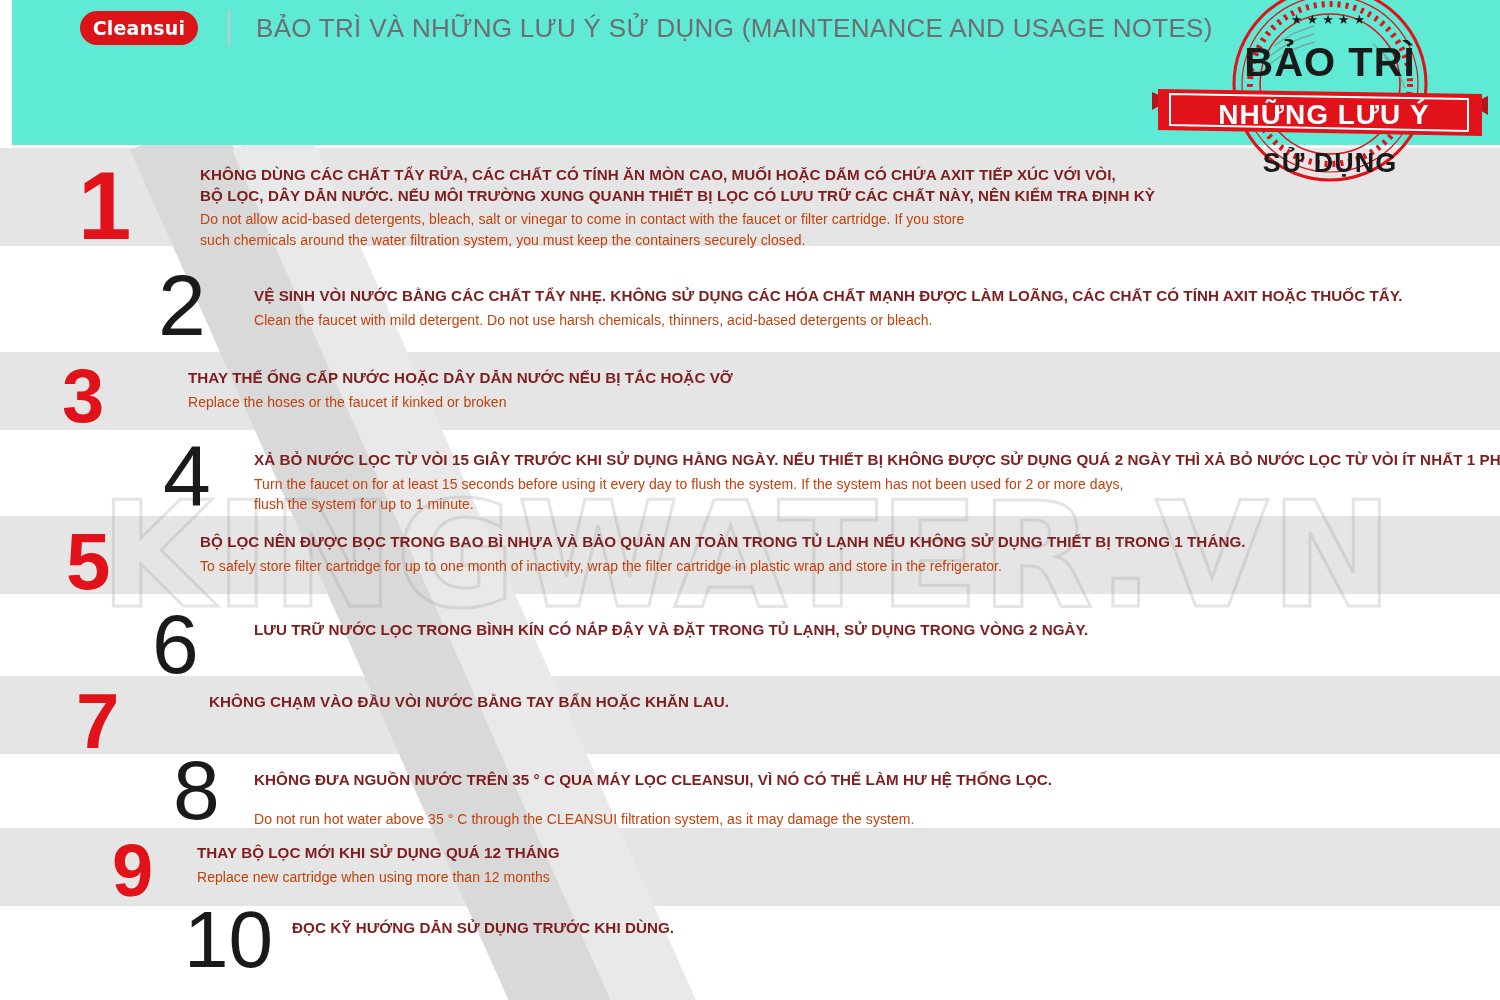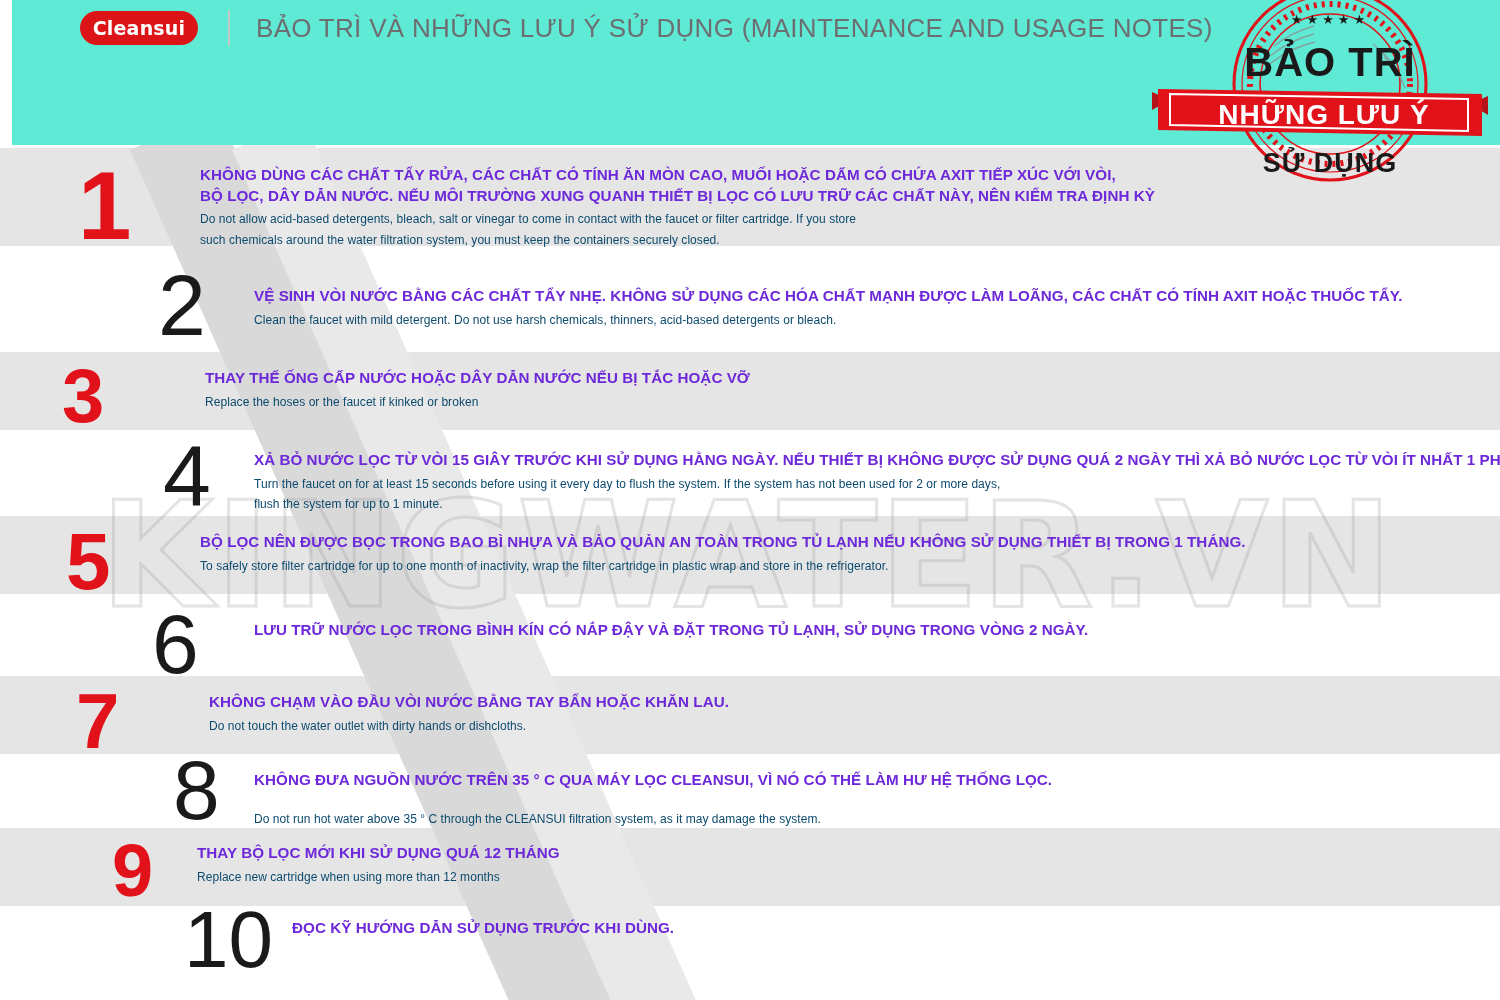--- a/index.html
+++ b/index.html
@@ -111,32 +111,32 @@
     font-family: "Liberation Sans", sans-serif;
     font-weight: 400;
     line-height: 1;
     user-select: none;
   }
   .num.red   { color: #e1121a; font-weight: 700; }
   .num.black { color: #1a1a1a; font-weight: 300; }
 
   .txt { position: absolute; }
   .vi {
-    color: #6d28d9;
+    color: #7f1d1d;
     font-weight: 700;
     font-size: 15.2px;
     line-height: 20.5px;
     letter-spacing: .05px;
     white-space: nowrap;
     font-family: "Liberation Sans", sans-serif;
   }
   .en {
-    color: #0c4a6e;
+    color: #c2410c;
     font-weight: 400;
-    font-size: 12px;
+    font-size: 14px;
     line-height: 20.5px;
     letter-spacing: .05px;
     white-space: nowrap;
     font-family: "Liberation Sans", sans-serif;
   }
 </style>
 </head>
 <body>
 
 <div id="page">
@@ -210,21 +210,21 @@
     <div class="item">
       <div class="num black" style="left:158px; top:262px; font-size:86px;">2</div>
       <div class="txt" style="left:254px; top:286px;">
         <div class="vi">VỆ SINH VÒI NƯỚC BẰNG CÁC CHẤT TẨY NHẸ. KHÔNG SỬ DỤNG CÁC HÓA CHẤT MẠNH ĐƯỢC LÀM LOÃNG, CÁC CHẤT CÓ TÍNH AXIT HOẶC THUỐC TẨY.</div>
         <div class="en" style="margin-top:3px;">Clean the faucet with mild detergent. Do not use harsh chemicals, thinners, acid-based detergents or bleach.</div>
       </div>
     </div>
 
     <div class="item">
       <div class="num red" style="left:62px; top:358px; font-size:76px;">3</div>
-      <div class="txt" style="left:205px; top:368px;">
+      <div class="txt" style="left:188px; top:368px;">
         <div class="vi">THAY THẾ ỐNG CẤP NƯỚC HOẶC DÂY DẪN NƯỚC NẾU BỊ TẮC HOẶC VỠ</div>
         <div class="en" style="margin-top:3px;">Replace the hoses or the faucet if kinked or broken</div>
       </div>
     </div>
 
     <div class="item">
       <div class="num black" style="left:163px; top:432px; font-size:86px;">4</div>
       <div class="txt" style="left:254px; top:450px;">
         <div class="vi">XẢ BỎ NƯỚC LỌC TỪ VÒI 15 GIÂY TRƯỚC KHI SỬ DỤNG HẰNG NGÀY. NẾU THIẾT BỊ KHÔNG ĐƯỢC SỬ DỤNG QUÁ 2 NGÀY THÌ XẢ BỎ NƯỚC LỌC TỪ VÒI ÍT NHẤT 1 PHÚT.</div>
         <div class="en" style="margin-top:3px;">Turn the faucet on for at least 15 seconds before using it every day to flush the system. If the system has not been used for 2 or more days,</div>
@@ -244,21 +244,20 @@
       <div class="num black" style="left:152px; top:602px; font-size:84px;">6</div>
       <div class="txt" style="left:254px; top:620px;">
         <div class="vi">LƯU TRỮ NƯỚC LỌC TRONG BÌNH KÍN CÓ NẮP ĐẬY VÀ ĐẶT TRONG TỦ LẠNH, SỬ DỤNG TRONG VÒNG 2 NGÀY.</div>
       </div>
     </div>
 
     <div class="item">
       <div class="num red" style="left:76px; top:682px; font-size:78px;">7</div>
       <div class="txt" style="left:209px; top:692px;">
         <div class="vi">KHÔNG CHẠM VÀO ĐẦU VÒI NƯỚC BẰNG TAY BẨN HOẶC KHĂN LAU.</div>
-        <div class="en" style="margin-top:3px;">Do not touch the water outlet with dirty hands or dishcloths.</div>
       </div>
     </div>
 
     <div class="item">
       <div class="num black" style="left:173px; top:748px; font-size:84px;">8</div>
       <div class="txt" style="left:254px; top:770px;">
         <div class="vi">KHÔNG ĐƯA NGUỒN NƯỚC TRÊN 35 ° C QUA MÁY LỌC CLEANSUI, VÌ NÓ CÓ THỂ LÀM HƯ HỆ THỐNG LỌC.</div>
         <div class="en" style="margin-top:18px;">Do not run hot water above 35 ° C through the CLEANSUI filtration system, as it may damage the system.</div>
       </div>
     </div>

